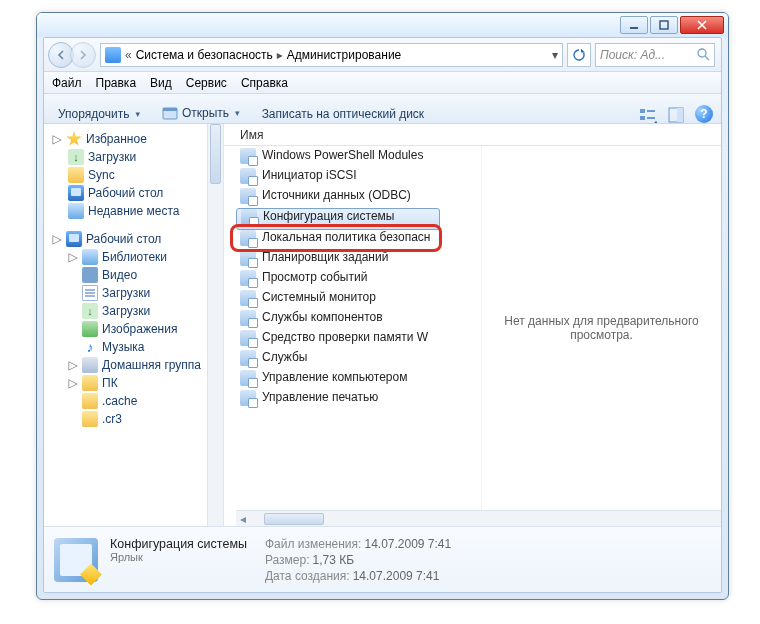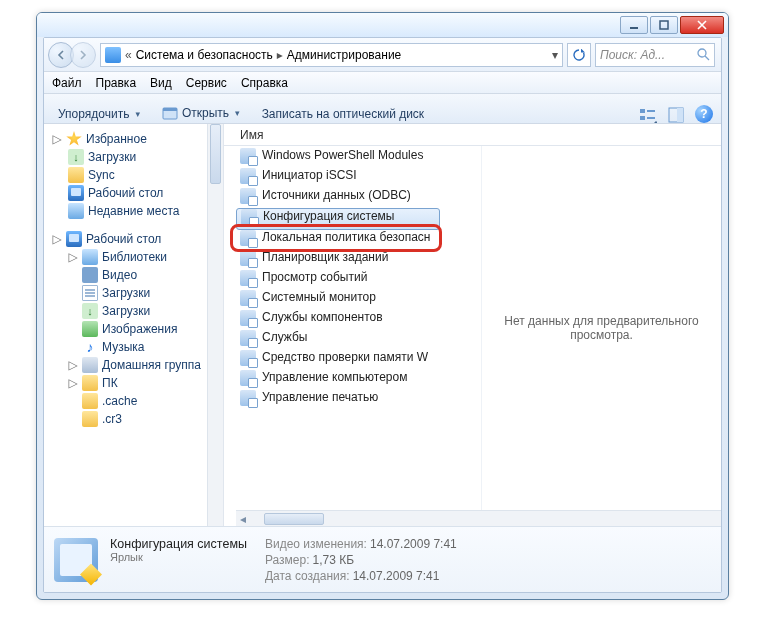--- a/index.html
+++ b/index.html
@@ -302,25 +302,25 @@
               <div class="file-row">
                 <span class="fico"></span>
                 <span>Системный монитор</span>
               </div>
               <div class="file-row">
                 <span class="fico"></span>
                 <span>Службы компонентов</span>
               </div>
               <div class="file-row">
                 <span class="fico"></span>
+                <span>Средство проверки памяти W</span>
+              </div>
+              <div class="file-row">
+                <span class="fico"></span>
                 <span>Службы</span>
-              </div>
-              <div class="file-row">
-                <span class="fico"></span>
-                <span>Средство проверки памяти W</span>
               </div>
               <div class="file-row">
                 <span class="fico"></span>
                 <span>Управление компьютером</span>
               </div>
               <div class="file-row">
                 <span class="fico"></span>
                 <span>Управление печатью</span>
               </div>
             </div>
@@ -336,21 +336,21 @@
     </div>
 
     <div class="details">
       <div class="details-ico"></div>
       <div class="details-text">
         <div class="col1">
           <div class="title">Конфигурация системы</div>
           <div class="sub">Ярлык</div>
         </div>
         <div class="metastack">
-          <div class="meta"><span class="lbl">Видео изменения:</span> <span>14.07.2009 7:41</span></div>
+          <div class="meta"><span class="lbl">Файл изменения:</span> <span>14.07.2009 7:41</span></div>
           <div class="meta"><span class="lbl">Размер:</span> <span>1,73 КБ</span></div>
           <div class="meta"><span class="lbl">Дата создания:</span> <span>14.07.2009 7:41</span></div>
         </div>
       </div>
     </div>
 
   </div>
 </div>
 
 <div class="highlight-ring" id="ring" style="left: 230px; top: 224px; width: 212px; height: 28px;"></div>

